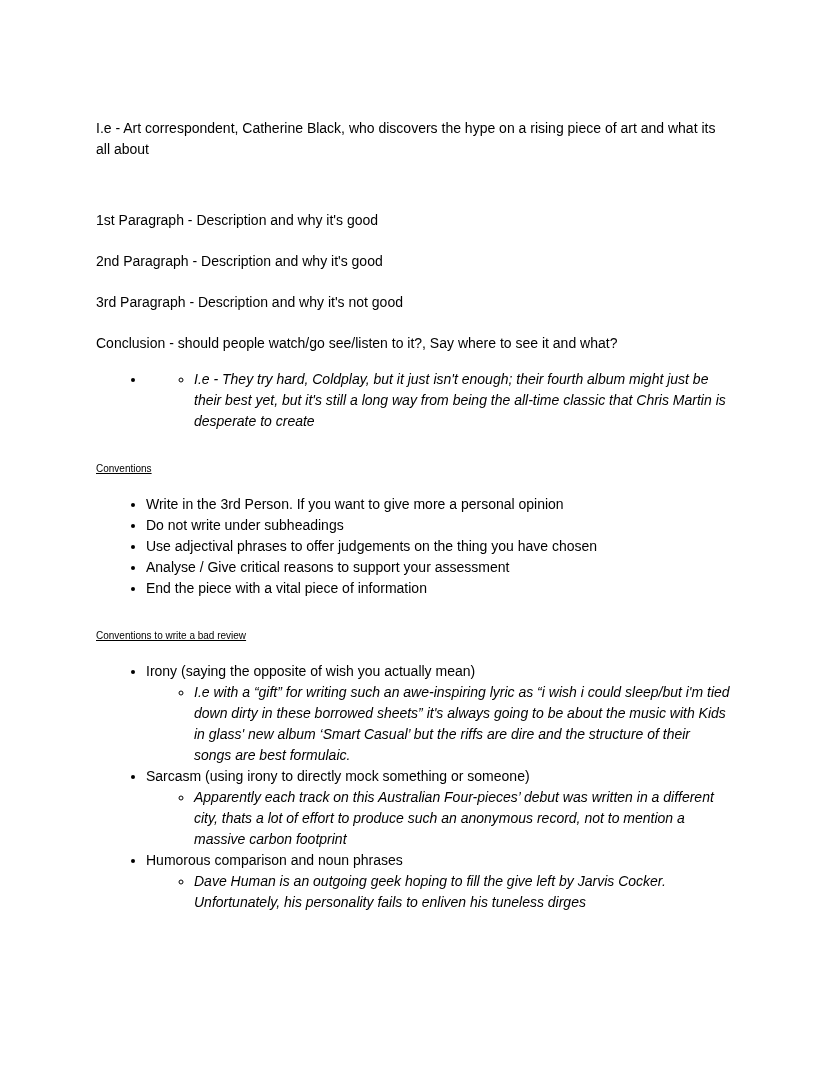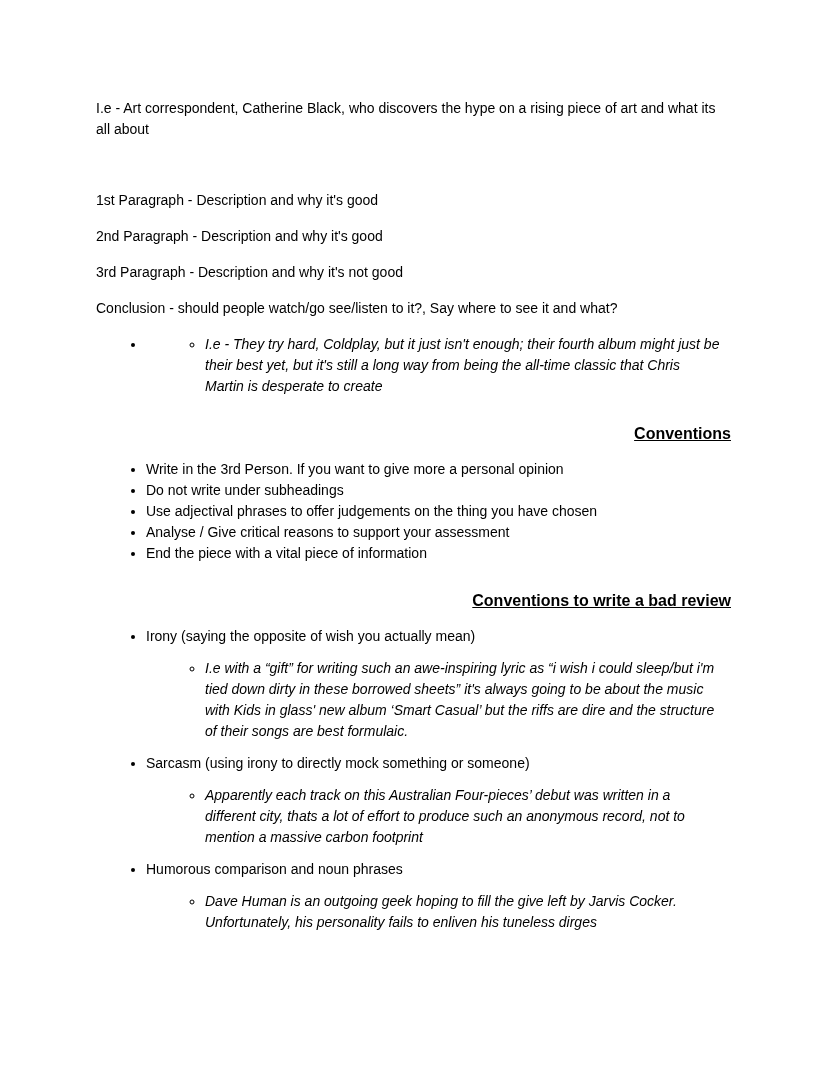--- a/index.html
+++ b/index.html
@@ -12,38 +12,38 @@
   }
   .page {
     width: 828px;
     min-height: 1071px;
     background: #ffffff;
     color: #000000;
     padding: 98px 97px 40px 96px;
     font-size: 14px;
     line-height: 21px;
   }
-  .para { margin-bottom: 15px; }
+  .para { margin-bottom: 15px; margin-top: 20px; }
   .intro { margin-bottom: 50px; }
   ul.bullets {
     list-style: disc outside;
     padding-left: 50px;
     margin: 0;
   }
   ul.bullets > li { margin: 0; }
   ul.sub {
     list-style: circle outside;
     padding-left: 48px;
-    margin: 11px;
+    margin: 0;
     font-style: italic;
   }
   .heading {
-    font-size: 16px;
-    font-weight: 700;
-    text-align: right;
+    font-size: 10px;
+    font-weight: 400;
+    text-align: left;
     margin: 26px 0 15px 0;
   }
   .heading span { text-decoration: underline; }
 </style>
 </head>
 <body>
 
 <div class="page">
 
   <p class="para intro">I.e - Art correspondent, Catherine Black, who discovers the hype on a rising piece of art and what its all about</p>

